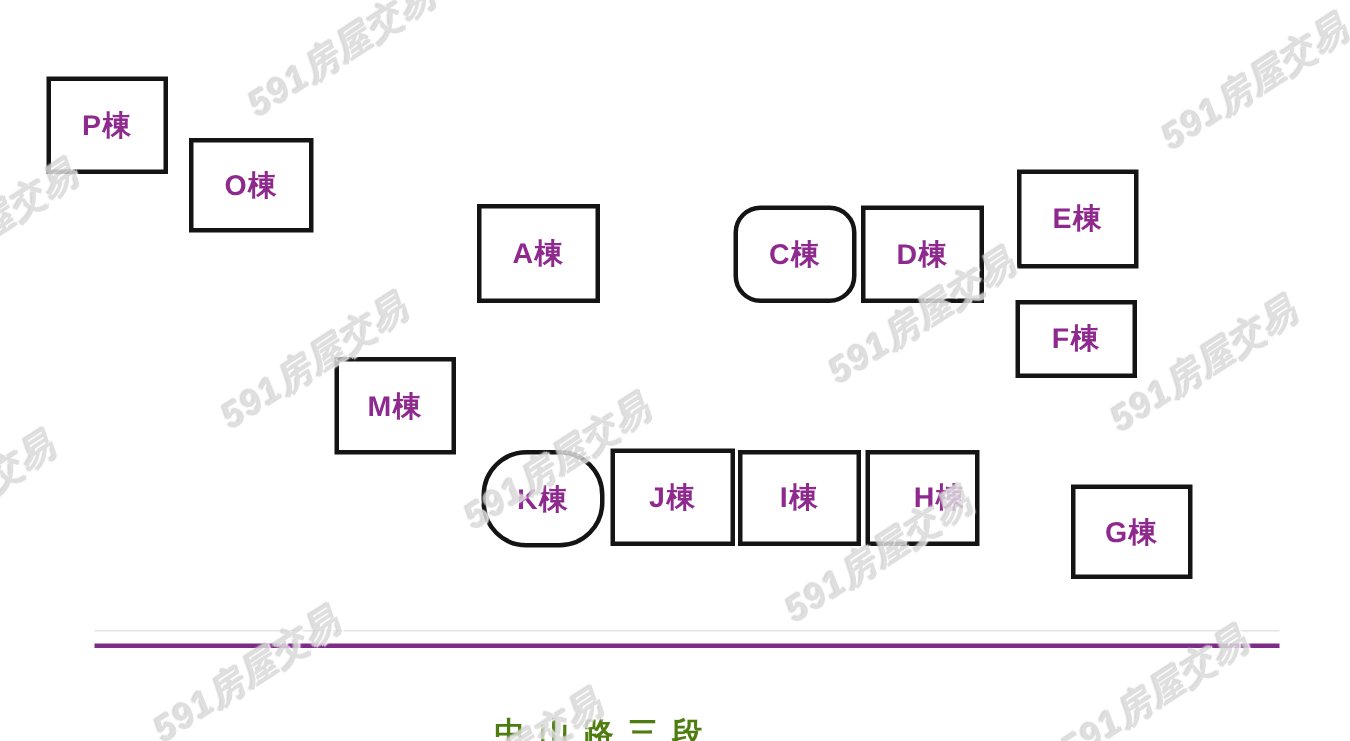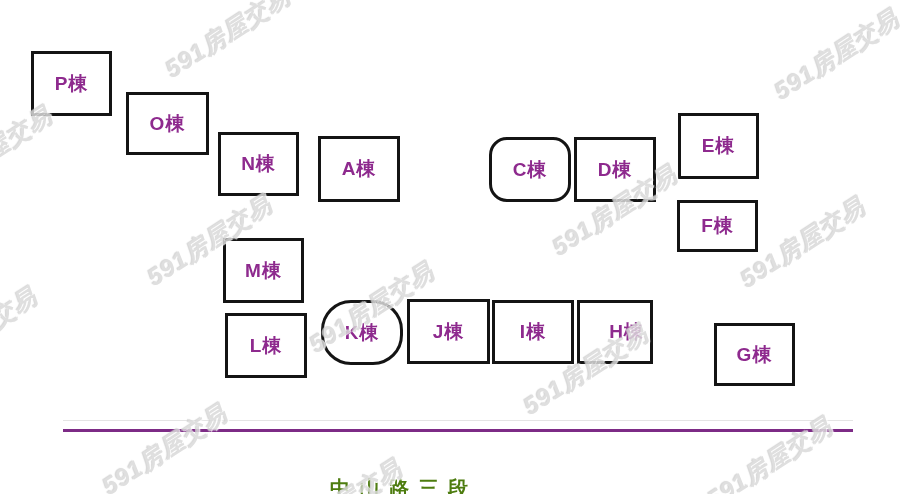--- a/index.html
+++ b/index.html
@@ -110,46 +110,40 @@
 <body>
 
 <div id="stage">
 
   <div class="box b-p">
     <span class="lbl">P棟</span>
   </div>
   <div class="box b-o">
     <span class="lbl">O棟</span>
   </div>
-  <div class="box b-n">
-    <span class="lbl">N棟</span>
-  </div>
   <div class="box b-a">
     <span class="lbl">A棟</span>
   </div>
   <div class="box b-c">
     <span class="lbl">C棟</span>
   </div>
   <div class="box b-e">
     <span class="lbl">E棟</span>
   </div>
   <div class="box b-d">
     <span class="lbl">D棟</span>
   </div>
   <div class="box b-f">
     <span class="lbl">F棟</span>
   </div>
   <div class="box b-g">
     <span class="lbl">G棟</span>
   </div>
   <div class="box b-m">
     <span class="lbl">M棟</span>
-  </div>
-  <div class="box b-l">
-    <span class="lbl">L棟</span>
   </div>
   <div class="box b-k">
     <span class="lbl">K棟</span>
   </div>
   <div class="box b-j">
     <span class="lbl">J棟</span>
   </div>
   <div class="box b-i">
     <span class="lbl">I棟</span>
   </div>

